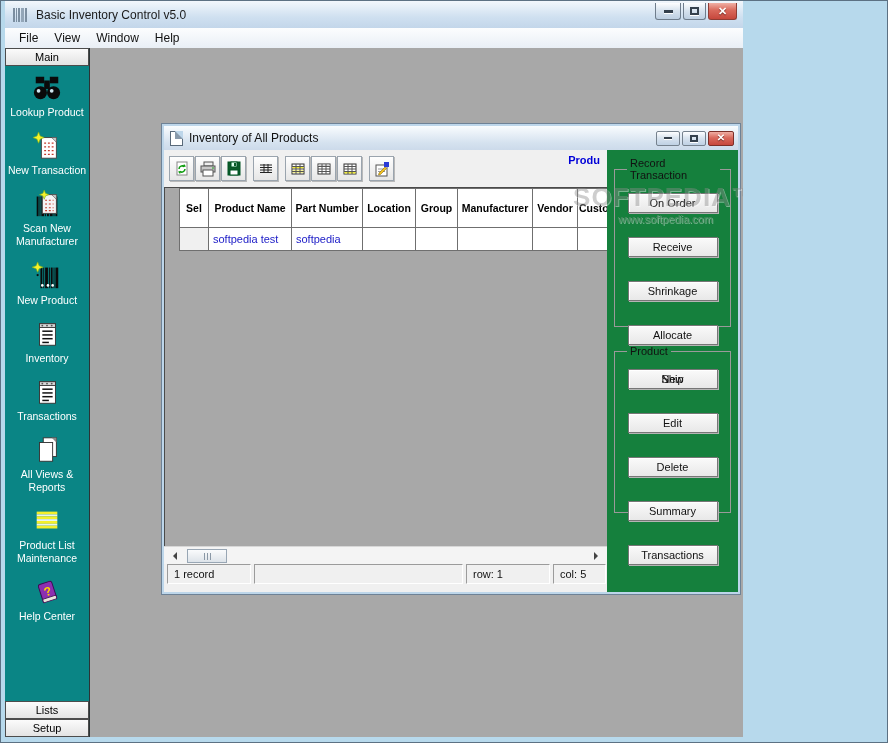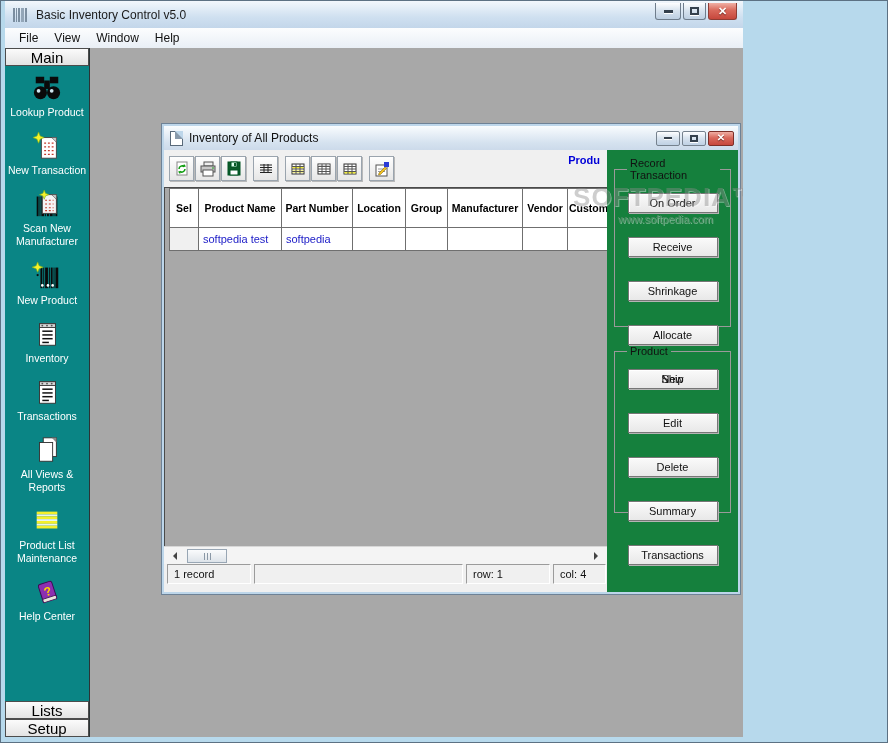--- a/index.html
+++ b/index.html
@@ -30,21 +30,21 @@
              padding-left:6px; flex:0 0 auto; }
   .menu-item { font-size:12px; color:#111; padding:2px 8px; }
 
   
   .client { flex:1; background:#a8a8a8; display:flex; overflow:hidden; }
 
   
   .sidebar { width:85px; flex:0 0 auto; display:flex; flex-direction:column;
              background:#0a8585; border-right:1px solid #2c3436; }
   .side-tab { height:18px; flex:0 0 auto; background:linear-gradient(#fbfbfb,#e3e3e3);
-              border:1px solid #4c4c4c; font-size:15px; color:#000;
+              border:1px solid #4c4c4c; font-size:11px; color:#000;
               display:flex; align-items:center; justify-content:center; }
   .side-nav { flex:1; display:flex; flex-direction:column; align-items:center; padding-top:7px; gap:12px; overflow:hidden; }
   .side-item { display:flex; flex-direction:column; align-items:center; gap:3px; width:84px; cursor:default; }
   .side-item .lbl { color:#fff; font-size:10.5px; text-align:center; line-height:1.25; width:82px; }
   .side-icon { width:30px; height:30px; display:block; }
   .side-bottom { flex:0 0 auto; display:flex; flex-direction:column; }
   .side-bottom .side-tab { height:18px; }
 
   
   .workspace { flex:1; position:relative; overflow:hidden; }
@@ -80,21 +80,21 @@
   .toolbar { height:37px; flex:0 0 auto; position:relative; display:flex; align-items:center; padding-left:5px; }
   .tbtn { width:25px; height:25px; flex:0 0 auto; border:1px solid #9aa4ae; background:linear-gradient(#fefefe,#e6e6e6);
           box-shadow:1px 1px 0 #b9b9b9; display:flex; align-items:center; justify-content:center; margin-right:1px; }
   .tbtn.gap { margin-left:6px; }
   .tbtn svg { display:block; }
   .produ-link { position:absolute; right:7px; top:4px; color:#0000d8; font-size:11px; font-weight:bold; }
 
   
   .table-region { flex:1; background:#a8a8a8; border-top:1px solid #4a4a4a; border-left:1px solid #4a4a4a;
                   overflow:hidden; }
-  table.grid { border-collapse:collapse; table-layout:fixed; margin-left:4px; width:447px; }
+  table.grid { border-collapse:collapse; table-layout:fixed; margin-left:14px; width:447px; }
   .grid th { background:#fff; border:1px solid #6f6f6f; font-size:10.5px; font-weight:bold; color:#000;
              height:39px; text-align:center; padding:0 1px; white-space:nowrap; overflow:hidden; }
   .grid td { background:#fff; border:1px solid #6f6f6f; font-size:11px; color:#2121c8;
              height:23px; padding:0 4px; white-space:nowrap; overflow:hidden; }
   .grid td.selcell { background:#f0f0f0; }
 
   
   .hscroll { height:18px; flex:0 0 auto; background:#f4f4f4; border-top:1px solid #d7d7d7; position:relative; }
   .sb-arrow { position:absolute; top:2px; width:16px; height:14px; display:flex; align-items:center; justify-content:center; }
   .sb-left { left:3px; } .sb-right { right:3px; }
@@ -477,21 +477,21 @@
                   </div>
               <div class="sb-arrow sb-right">
                     <span class="tri-r"></span>
                   </div>
             </div>
 
             <div class="statusbar">
               <div class="spanel sp1">1 record</div>
               <div class="spanel sp2"></div>
               <div class="spanel sp3">row: 1</div>
-              <div class="spanel sp4">col: 4</div>
+              <div class="spanel sp4">col: 5</div>
             </div>
           </div>
 
           <div class="right-pane">
             <fieldset class="grp grp1">
               <legend>Record Transaction</legend>
               <button class="panel-btn">On Order</button>
               <button class="panel-btn">Receive</button>
               <button class="panel-btn">Shrinkage</button>
               <button class="panel-btn">Allocate</button>

